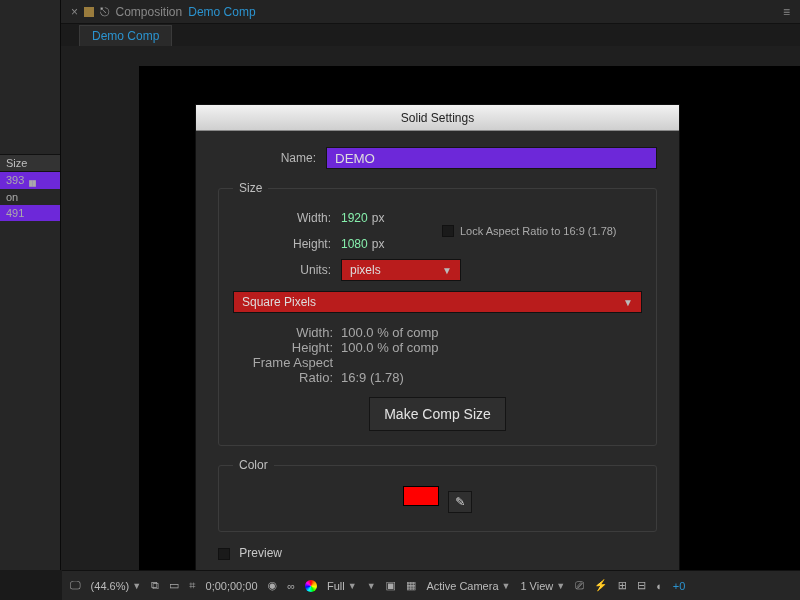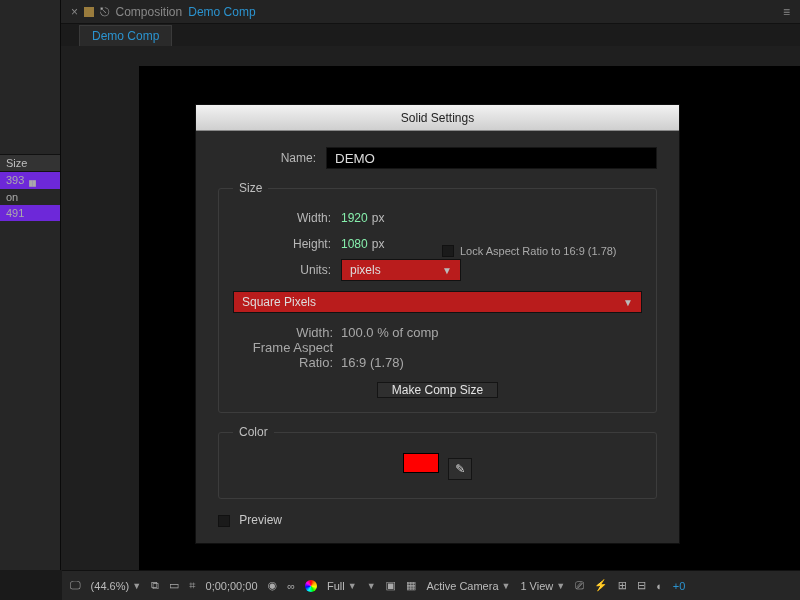--- a/index.html
+++ b/index.html
@@ -21,32 +21,32 @@
   .leftcol .row{font-size:11px;color:#aaa;padding:2px 6px}
   .leftcol .row.dk{background:#6d28d9}
   .sizehdr{background:#333;padding:2px 6px;font-size:11px;color:#bfbfbf;margin-top:154px;border-top:1px solid #111;border-bottom:1px solid #111}
   .shrinky{display:inline-block;transform:scaleX(.8)}
   
   .dialog{position:absolute;left:195px;top:104px;width:485px;background:#292929;box-shadow:0 8px 30px rgba(0,0,0,.6);border:1px solid #0f0f0f}
   .dlg-title{height:26px;background:linear-gradient(#f2f2f2,#cfcfcf);color:#222;text-align:center;line-height:26px;font-size:12px;border-bottom:1px solid #888}
   .dlg-body{padding:14px 22px 16px 22px}
   .namerow{display:flex;align-items:center;margin:2px 0 12px}
   .lbl{width:108px;text-align:right;padding-right:10px;color:#b8b8b8;font-size:12px}
-  .txtin{background:#000000;border:1px solid #151515;height:22px;padding:0 8px;color:#ddd;flex:1}
+  .txtin{background:#6d28d9;border:1px solid #151515;height:22px;padding:0 8px;color:#ddd;flex:1}
   fieldset{border:1px solid #3c3c3c;border-radius:3px;margin:0 0 12px 0;padding:10px 14px 14px 14px}
   legend{padding:0 6px;color:#bfbfbf;font-size:12px}
   .frow{display:flex;align-items:center;height:26px}
   .val-link{color:#86efac}
   .unit{color:#bbb;margin-left:4px}
   .dd{background:#b91c1c;border:1px solid #111;height:22px;display:flex;align-items:center;justify-content:space-between;padding:0 8px;color:#ddd}
   .dd .caret{color:#bbb;font-size:10px}
   .chk{width:12px;height:12px;background:#1a1a1a;border:1px solid #111;display:inline-block;margin-right:6px;vertical-align:middle}
   .info{font-size:13px;color:#a8a8a8}
   .info .lbl2{display:inline-block;width:108px;text-align:right;padding-right:8px}
-  .btn{background:#2f2f2f;border:1px solid #141414;color:#e4e4e4;height:16px;padding:1px 14px;display:inline-flex;align-items:center;justify-content:center;cursor:pointer;font-size:12px}
+  .btn{background:#2f2f2f;border:1px solid #141414;color:#e4e4e4;height:34px;padding:1px 14px;display:inline-flex;align-items:center;justify-content:center;cursor:pointer;font-size:14px}
   .btn.primary{background:#2f6f9e;border-color:#1e4e6f;color:#fff}
   .swatch{width:36px;height:20px;border:1px solid #000;display:inline-block}
   .picker{width:24px;height:22px;background:#2f2f2f;border:1px solid #141414;display:inline-flex;align-items:center;justify-content:center;color:#ddd;margin-left:6px}
   .dlg-foot{display:flex;align-items:center;justify-content:space-between;margin-top:14px}
   .dlg-foot .right{display:flex;gap:10px}
   .dlg-foot .btn{width:84px;justify-content:center}
   
   .viewerbar{position:absolute;left:62px;right:0;bottom:0;height:30px;background:#262626;border-top:1px solid #111;display:flex;align-items:center;gap:10px;padding:0 8px;font-size:11px;color:#bbb}
   .vb-item{display:flex;align-items:center;gap:3px;white-space:nowrap}
   .vb-caret{font-size:9px;color:#999}
@@ -99,21 +99,21 @@
             <div class="lbl">Width:</div>
             <span class="val-link">1920</span>
             <span class="unit">px</span>
           </div>
           <div class="frow">
             <div class="lbl">Height:</div>
             <span class="val-link">1080</span>
             <span class="unit">px</span>
           </div>
         </div>
-        <div style="width:200px;display:flex;align-items:flex-end">
+        <div style="width:200px;display:flex;align-items:center">
           <span class="chk"></span>
           <span style="font-size:11px;color:#aaa">Lock Aspect Ratio to 16:9 (1.78)</span>
         </div>
       </div>
 
       <div class="frow">
         <div class="lbl">Units:</div>
         <div class="dd" style="width:120px">
           <span>pixels</span>
             <span class="caret">▼</span>
@@ -122,20 +122,21 @@
 
       <div class="frow" style="margin-top:6px">
         <div class="dd" style="flex:1">
           <span>Square Pixels</span>
             <span class="caret">▼</span>
         </div>
       </div>
 
       <div style="margin-top:10px">
         <div class="info"><span class="lbl2">Width:</span><span>100.0 % of comp</span></div>
+        <div class="info"><span class="lbl2">Height:</span><span>100.0 % of comp</span></div>
         <div class="info"><span class="lbl2">Frame Aspect Ratio:</span><span>16:9 (1.78)</span></div>
       </div>
 
       <div style="text-align:center;margin-top:12px">
         <span class="btn">Make Comp Size</span>
       </div>
     </fieldset>
 
     <fieldset>
       <legend>Color</legend>

